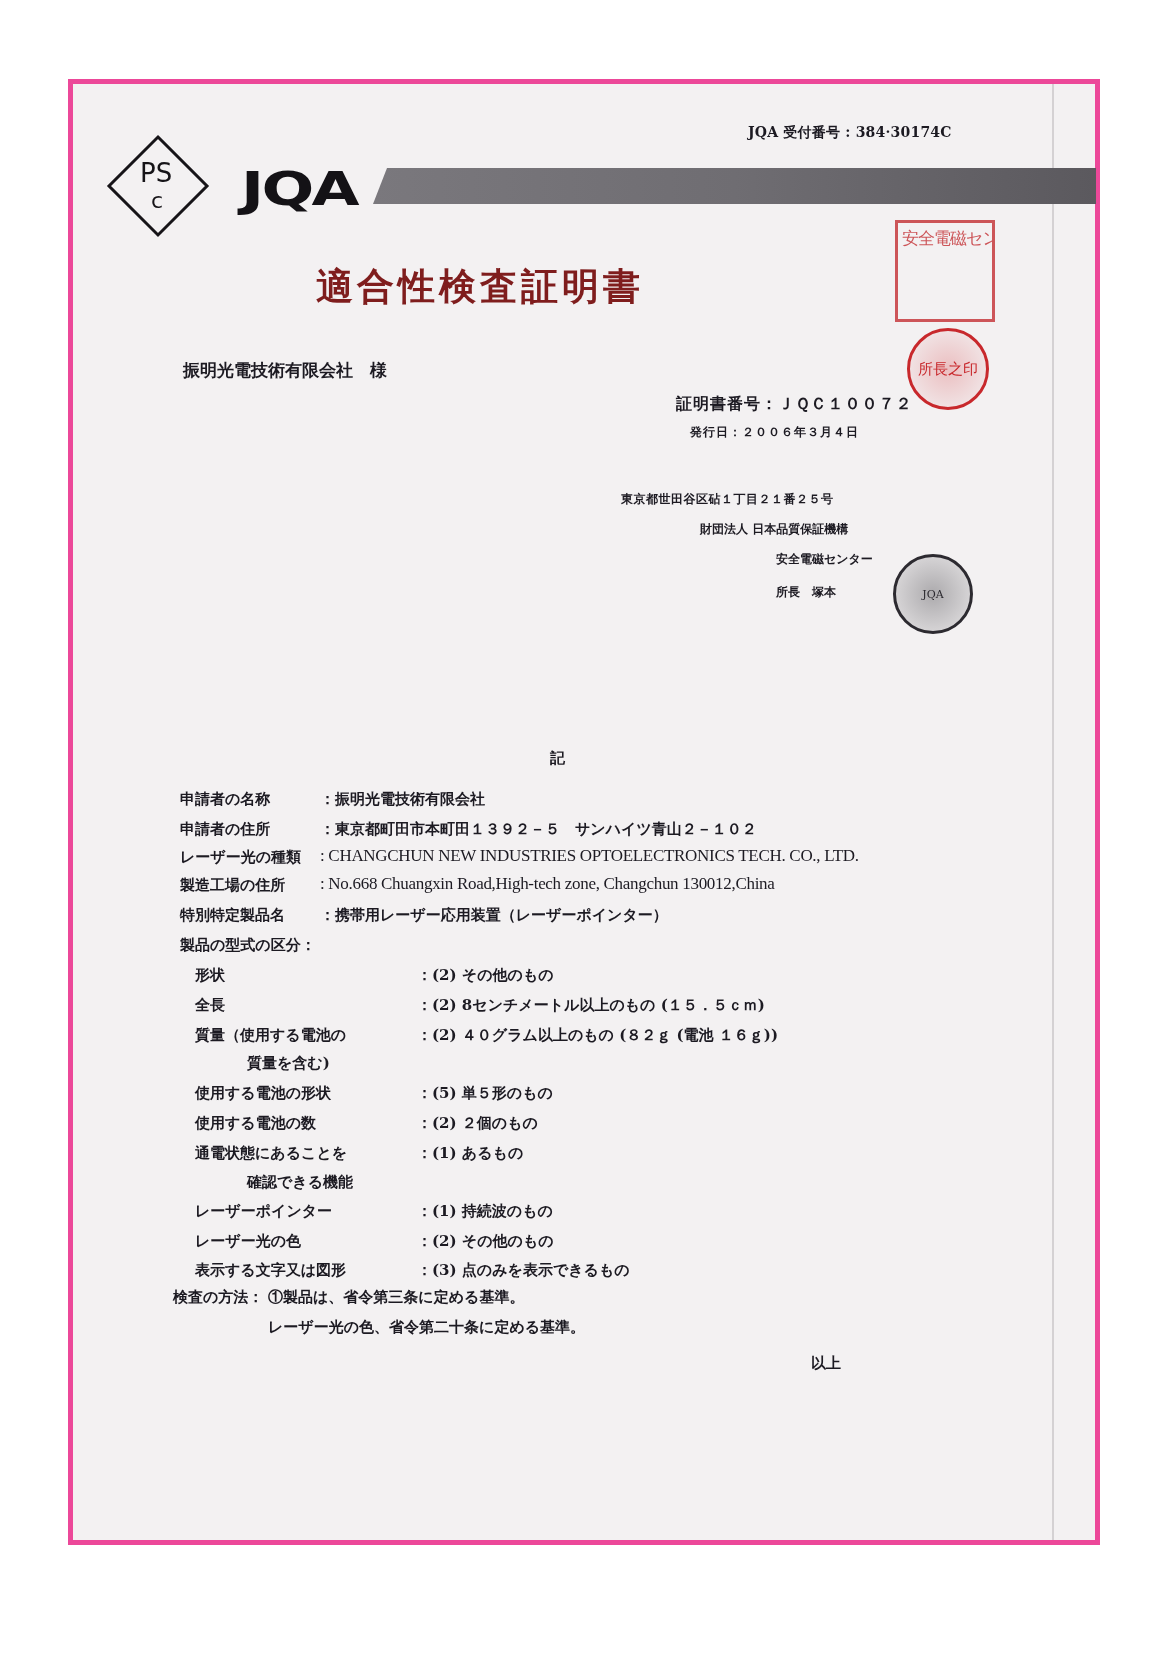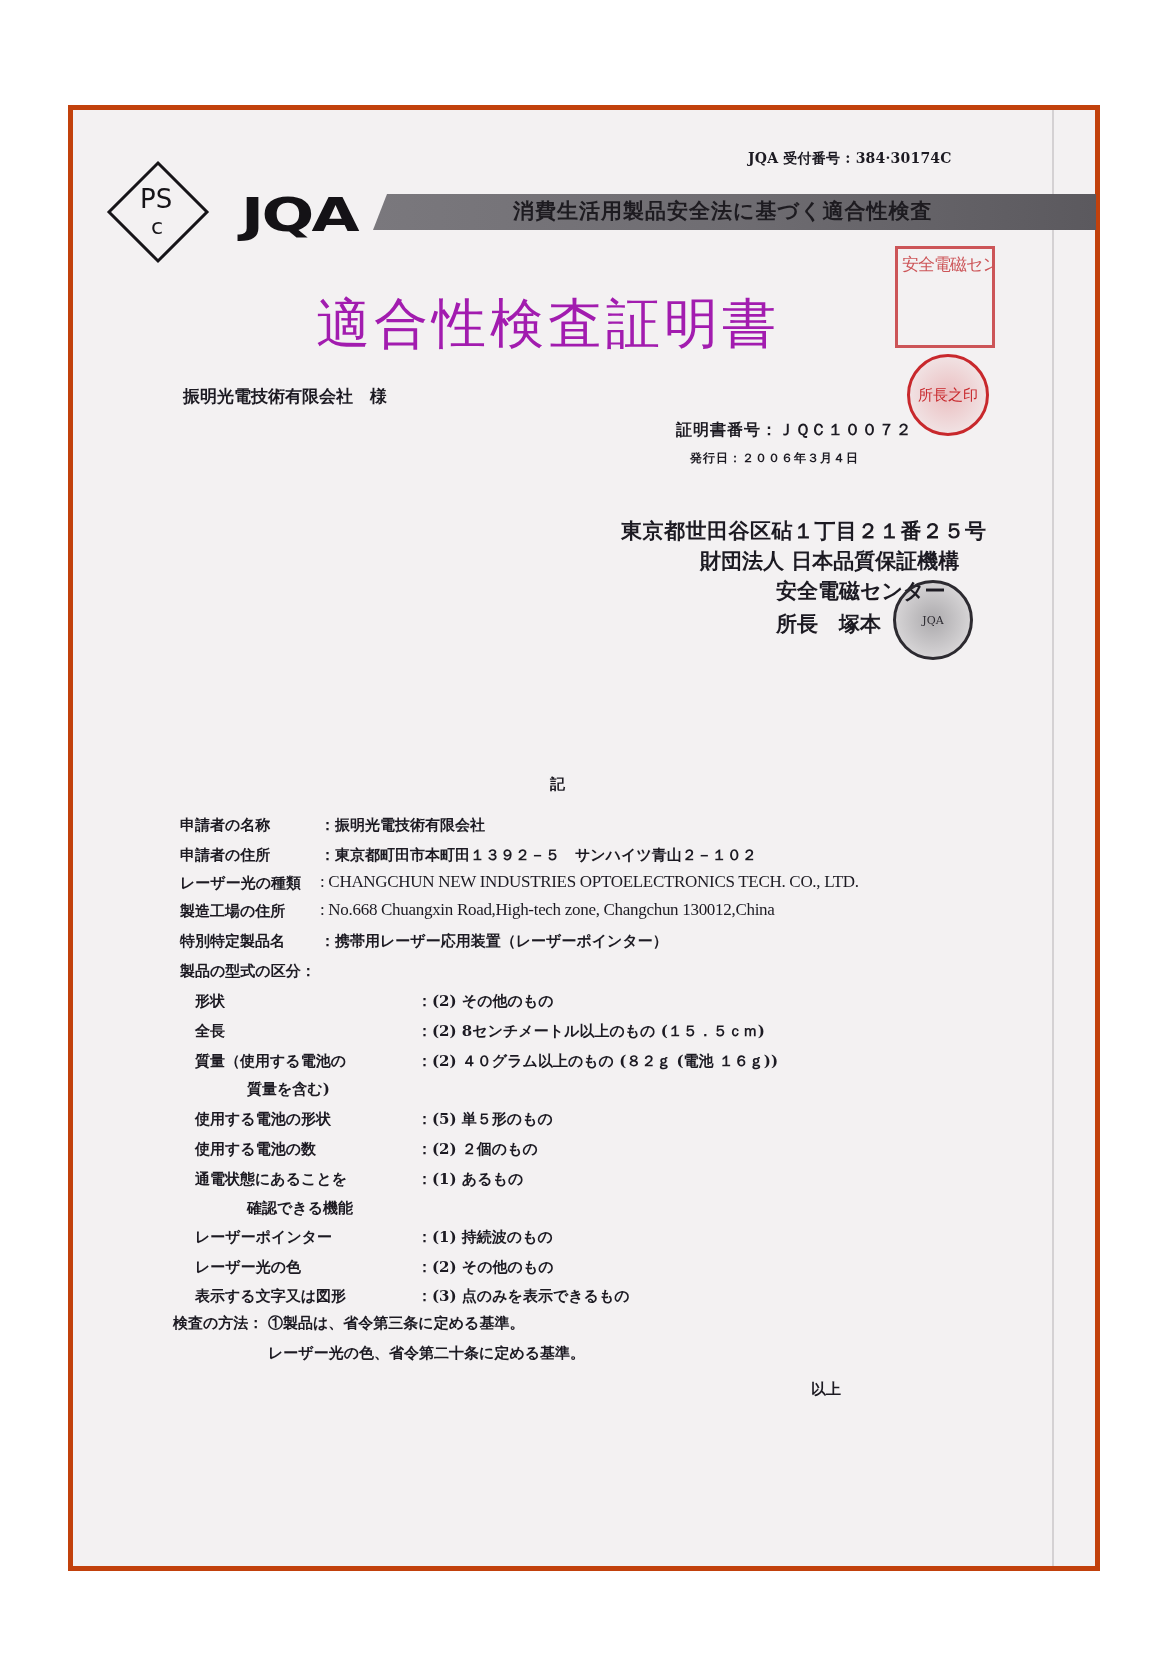--- a/index.html
+++ b/index.html
@@ -6,24 +6,24 @@
   body {
     width: 1169px; height: 1654px;
     background: #ffffff;
     position: relative;
     overflow: hidden;
     font-family: "DejaVu Serif", "Liberation Serif", serif;
     color: #1c1a22;
   }
   .page {
     position: absolute;
-    left: 68px; top: 105px;
+    left: 68px; top: 79px;
     width: 1032px; height: 1466px;
     box-sizing: border-box;
-    border: 5px solid #c2410c;
+    border: 5px solid #ec4899;
     background: #f3f1f2;
     padding-left: 6px;
   }
   .faint-line {
     position: absolute;
     left: 979px; top: 0; width: 2px; height: 100%;
     background: #b9b6ba;
     opacity: .55;
   }
   .abs { position: absolute; white-space: nowrap; }
@@ -45,21 +45,21 @@
     background: linear-gradient(90deg, #7a787d 0%, #6f6d72 50%, #5b595e 100%);
     clip-path: polygon(14px 0, 100% 0, 100% 100%, 0 100%);
   }
   .banner-text {
     left: 440px; top: 87px;
     font-size: 21px; font-weight: bold; color: #1d1b20; letter-spacing: 1px;
   }
 
   .title {
     left: 243px; top: 178px;
-    font-size: 54px; letter-spacing: 4px; font-weight: normal; color: #a21caf;
+    font-size: 37px; letter-spacing: 4px; font-weight: bold; color: #7f1d1d;
   }
 
   
   .stamp-square {
     left: 822px; top: 136px; width: 100px; height: 102px;
     border: 3px solid #c63a3e; box-sizing: border-box;
     color: #c63a3e; font-size: 17px; line-height: 22px;
     padding: 4px; letter-spacing: -1px; overflow: hidden;
     opacity: .85;
   }
@@ -76,21 +76,21 @@
     border-radius: 50%; border: 3px solid #2c2a30;
     background: radial-gradient(circle, rgba(40,38,44,.35) 0%, rgba(40,38,44,.15) 70%);
     color: #2c2a30; font-size: 11px; display: flex; align-items: center; justify-content: center;
     box-sizing: border-box;
   }
 
   .addressee { left: 110px; top: 275px; font-size: 17px; font-weight: bold; }
   .cert-no { left: 603px; top: 310px; font-size: 16px; font-weight: bold; letter-spacing: 1px; }
   .issue-date { left: 617px; top: 340px; font-size: 12px; font-weight: bold; letter-spacing: 1px; }
 
-  .issuer-line { font-size: 21px; font-weight: bold; }
+  .issuer-line { font-size: 12px; font-weight: bold; }
   .issuer-addr { left: 548px; top: 407px; letter-spacing: 0.5px; }
   .issuer-org { left: 627px; top: 437px; }
   .issuer-center { left: 703px; top: 467px; text-align: center; }
   .issuer-director { left: 703px; top: 500px; }
 
   .body-text {
     left: 107px; top: 566px; width: 775px;
     font-size: 15px; font-weight: bold; line-height: 31px; white-space: normal;
   }
   .ki { left: 477px; top: 665px; font-size: 15px; font-weight: bold; }
@@ -111,21 +111,20 @@
   <div class="abs receipt">JQA 受付番号 : 384·30174C</div>
 
   <svg class="abs psc" viewBox="0 0 104 104">
     <polygon points="52,3 101,52 52,101 3,52" fill="none" stroke="#161418" stroke-width="3"></polygon>
     <text x="34" y="48" font-family="DejaVu Sans, sans-serif" font-size="26" fill="#161418">PS</text>
     <text x="45" y="74" font-family="DejaVu Sans, sans-serif" font-size="22" fill="#161418">c</text>
   </svg>
 
   <div class="abs jqa-logo">JQA</div>
   <div class="abs banner"></div>
-  <div class="abs banner-text">消費生活用製品安全法に基づく適合性検査</div>
 
   <div class="abs title">適合性検査証明書</div>
 
   <div class="abs stamp-square">安全電磁センター之印</div>
   <div class="abs stamp-circle">所長之印</div>
 
   <div class="abs addressee">振明光電技術有限会社　様</div>
   <div class="abs cert-no">証明書番号：ＪＱＣ１００７２</div>
   <div class="abs issue-date">発行日：２００６年３月４日</div>
 

